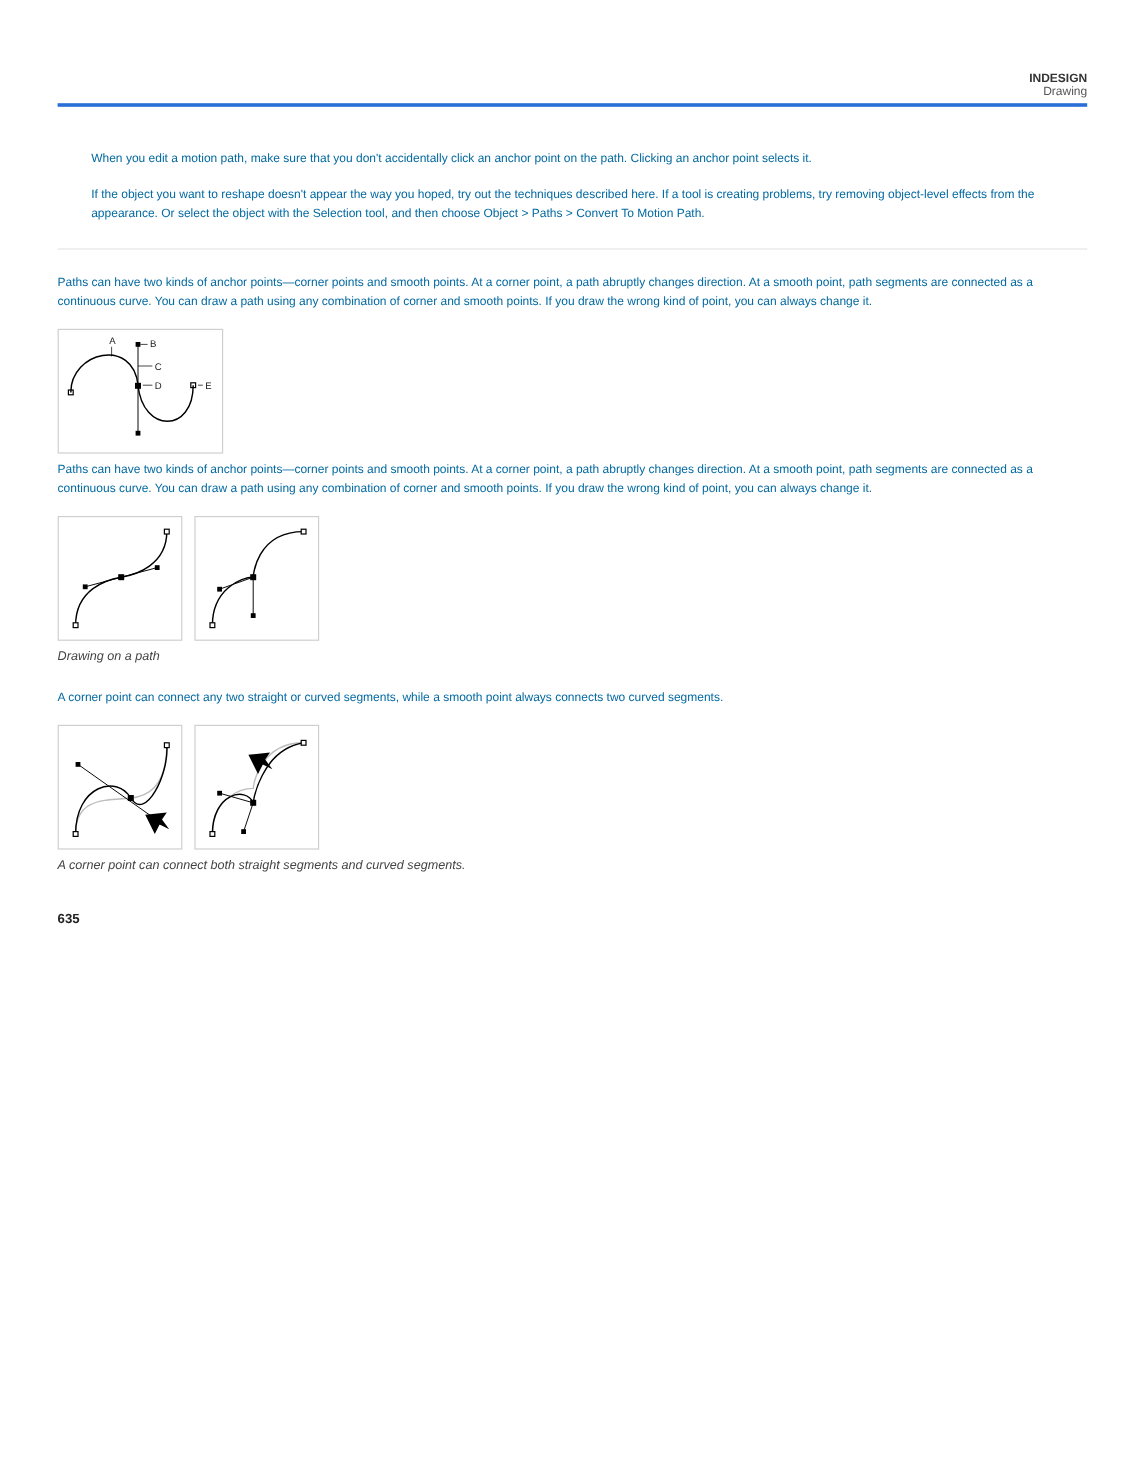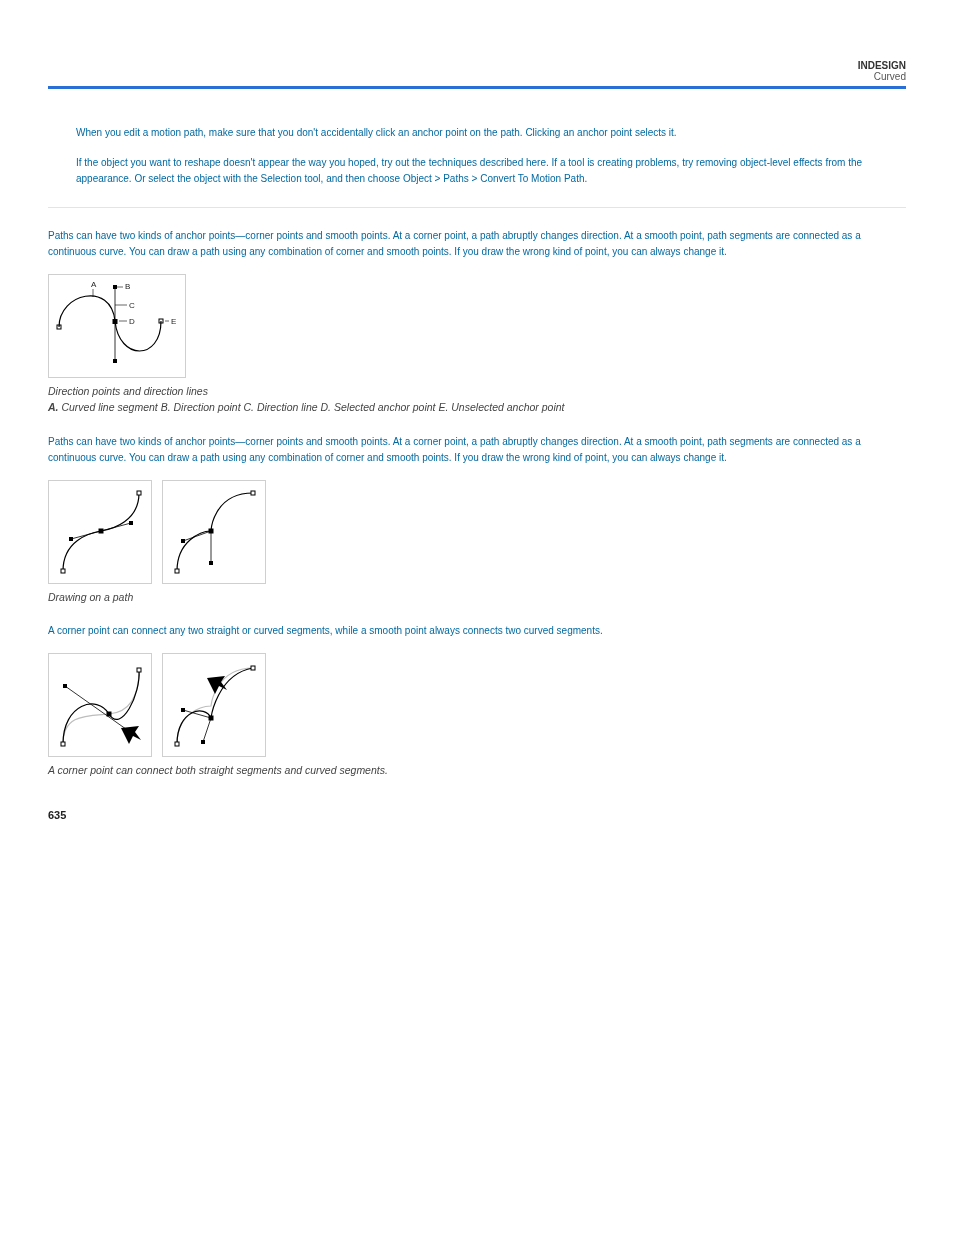--- a/index.html
+++ b/index.html
@@ -74,21 +74,21 @@
   svg { display:block; }
 </style>
 </head>
 <body>
 
 <div class="page">
 
   <div class="header-area">
     <div class="header-right">
       <span class="bold">INDESIGN</span><br>
-      <span>Curved</span>
+      <span>Drawing</span>
     </div>
     <div class="blue-rule"></div>
   </div>
 
   <p class="body-text indent1">When you edit a motion path, make sure that you don't accidentally click an anchor point on the path. Clicking an anchor point selects it.</p>
   <p class="body-text indent1">
     <span>If the object you want to reshape doesn't appear the way you hoped, try out the techniques described here. If a tool is creating problems, try removing object-level effects from the appearance. Or select the object with the Selection tool, and then choose</span>
     <span>Object &gt; Paths &gt; Convert To Motion Path.</span>
   </p>
 
@@ -121,24 +121,20 @@
         <line x1="120" y1="46" x2="116" y2="46" stroke="#000" stroke-width="0.6"></line>
 
         <text x="42" y="12" class="tiny-label">A</text>
         <text x="76" y="14" class="tiny-label">B</text>
         <text x="80" y="33" class="tiny-label">C</text>
         <text x="80" y="49" class="tiny-label">D</text>
         <text x="122" y="49" class="tiny-label">E</text>
       </svg>
     </div>
   </div>
-  <p class="figure-caption">
-    <span>Direction points and direction lines</span><br>
-    <span class="lead-bold">A. </span><span>Curved line segment   B.  Direction point   C.  Direction line   D.  Selected anchor point   E.  Unselected anchor point</span>
-  </p>
 
   <p class="body-text">Paths can have two kinds of anchor points—corner points and smooth points. At a corner point, a path abruptly changes direction. At a smooth point, path segments are connected as a continuous curve. You can draw a path using any combination of corner and smooth points. If you draw the wrong kind of point, you can always change it.</p>
 
   <div class="figure-row">
     <div class="figure-box" style="width:104px;height:104px">
       <svg width="104" height="104" viewBox="0 0 104 104">
         <path d="M14 90 C 14 60, 40 52, 52 50 C 64 48, 90 40, 90 12" fill="none" stroke="#000" stroke-width="1.2"></path>
         <rect x="12" y="88" width="4" height="4" fill="#fff" stroke="#000"></rect>
         <rect x="88" y="10" width="4" height="4" fill="#fff" stroke="#000"></rect>
         <line x1="22" y1="58" x2="82" y2="42" stroke="#000" stroke-width="0.8"></line>

